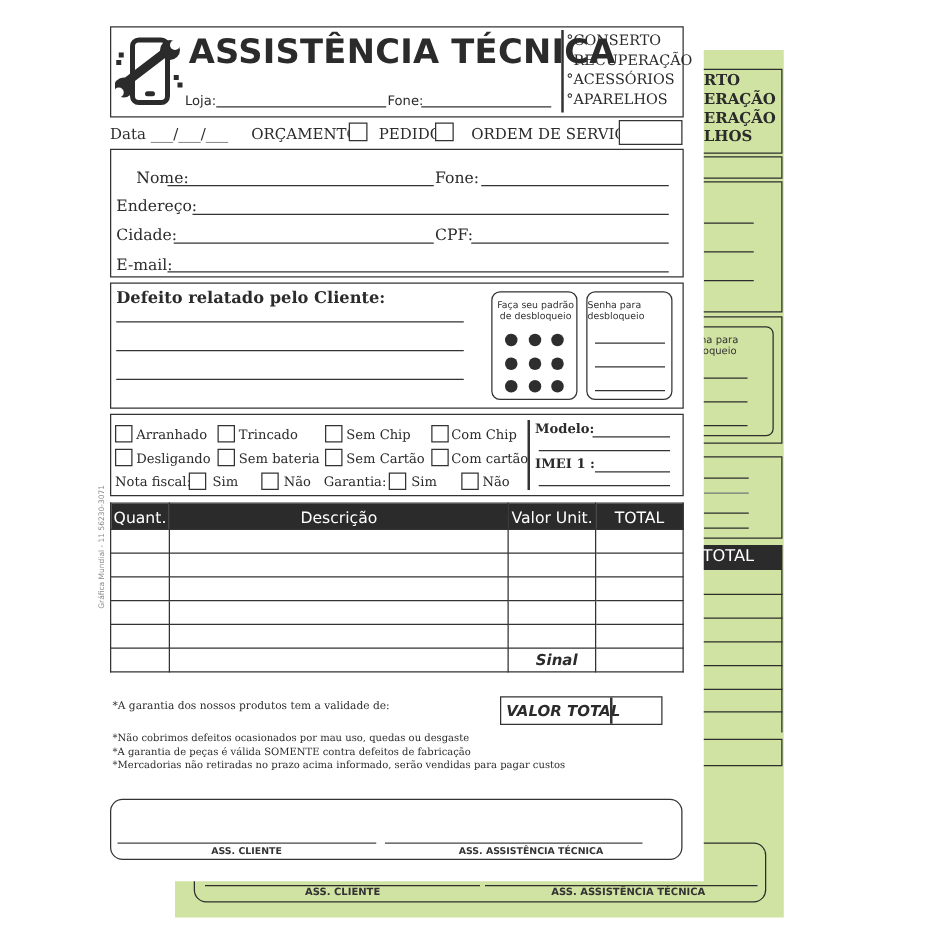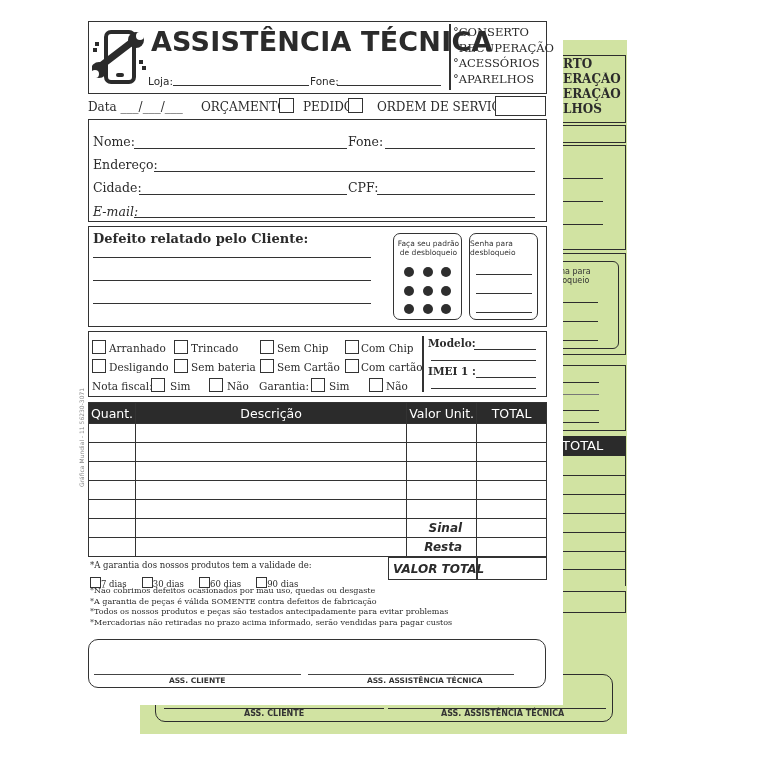--- a/index.html
+++ b/index.html
@@ -115,31 +115,31 @@
     <span>___/___/___</span>
   </div>
   <div class="abs serif lbl" style="left:121px; top:83px; font-size:12px;">ORÇAMENTO</div>
   <div class="abs cb" style="left:199px; top:81px; width:15px; height:15px;"></div>
   <div class="abs serif lbl" style="left:223px; top:83px; font-size:12px;">PEDIDO</div>
   <div class="abs cb" style="left:268px; top:81px; width:15px; height:15px;"></div>
   <div class="abs serif lbl" style="left:297px; top:83px; font-size:12px;">ORDEM DE SERVIÇO</div>
   <div class="abs box" style="left:415px; top:79px; width:51px; height:20px;"></div>
 
   <div class="abs box" style="left:8px; top:102px; width:459px; height:103px;">
-    <div class="abs serif lbl" style="left:4px; top:14px; font-size:12.5px;text-align:right;">Nome:</div>
+    <div class="abs serif lbl" style="left:20px; top:14px; font-size:12.5px;text-align:right;">Nome:</div>
     <div class="abs" style="left:45px; top:28px; width:213px; border-bottom:1px solid #333;"></div>
     <div class="abs serif lbl" style="left:259px; top:14px; font-size:12.5px;">Fone:</div>
     <div class="abs" style="left:296px; top:28px; width:150px; border-bottom:1px solid #333;"></div>
     <div class="abs serif lbl" style="left:4px; top:37px; font-size:12.5px;">Endereço:</div>
     <div class="abs" style="left:65px; top:51px; width:381px; border-bottom:1px solid #333;"></div>
     <div class="abs serif lbl" style="left:4px; top:60px; font-size:12.5px;">Cidade:</div>
     <div class="abs" style="left:50px; top:74px; width:208px; border-bottom:1px solid #333;"></div>
     <div class="abs serif lbl" style="left:259px; top:60px; font-size:12.5px;">CPF:</div>
     <div class="abs" style="left:288px; top:74px; width:158px; border-bottom:1px solid #333;"></div>
-    <div class="abs serif lbl" style="left:4px; top:84px; font-size:12.5px;font-style:italic;">E-mail:</div>
+    <div class="abs serif lbl" style="left:4px; top:84px; font-size:12.5px;">E-mail:</div>
     <div class="abs" style="left:45px; top:97px; width:401px; border-bottom:1px solid #333;"></div>
   </div>
 
   <div class="abs box" style="left:8px; top:209px; width:459px; height:101px;">
     <div class="abs serif" style="left:4px; top:4px; font-size:13px; font-weight:bold; color:#2b2b2b; white-space:nowrap;">Defeito relatado pelo Cliente:</div>
     <div class="abs" style="left:4px; top:30px; width:278px; border-bottom:1.5px solid #333;"></div>
     <div class="abs" style="left:4px; top:53px; width:278px; border-bottom:1.5px solid #333;"></div>
     <div class="abs" style="left:4px; top:76px; width:278px; border-bottom:1.5px solid #333;"></div>
 
     <div class="abs box" style="left:304px; top:6px; width:69px; height:87px; border-radius:7px;">
@@ -254,46 +254,33 @@
           <td></td>
           <td></td>
           <td></td>
         </tr>
     <tr>
           <td></td>
           <td></td>
           <td class="it">Sinal</td>
           <td></td>
         </tr>
-    <tr>
-          <td></td>
-          <td></td>
-          <td class="it">Resta</td>
-          <td></td>
-        </tr>
   </tbody>
     </table>
 
-  <div class="abs box" style="left:308px; top:540px; width:159px; height:23px;">
+  <div class="abs box" style="left:320px; top:540px; width:130px; height:23px;">
     <div class="abs sans" style="left:4px; top:4px; font-size:12px; font-weight:bold; font-style:italic; white-space:nowrap;">VALOR TOTAL</div>
     <div class="abs" style="left:87px; top:0; width:1.5px; height:21px; background:#333;"></div>
     <div class="abs" style="left:89px; top:0; width:67px; height:21px;"></div>
   </div>
 
   <div class="abs serif small" style="left:10px; top:543px;">*A garantia dos nossos produtos tem a validade de:</div>
-  <div class="abs" style="left:10px; top:555px; white-space:nowrap;">
-    <span class="cb" style="width:11px;height:11px;"></span><span class="serif small" style="margin-right:10px;">7 dias</span>
-    <span class="cb" style="width:11px;height:11px;"></span><span class="serif small" style="margin-right:10px;">30 dias</span>
-    <span class="cb" style="width:11px;height:11px;"></span><span class="serif small" style="margin-right:10px;">60 dias</span>
-    <span class="cb" style="width:11px;height:11px;"></span><span class="serif small">90 dias</span>
-  </div>
   <div class="abs serif small" style="left:10px; top:569px; font-size:8px; line-height:10.5px;">
     <div>*Não cobrimos defeitos ocasionados por mau uso, quedas ou desgaste</div>
     <div>*A garantia de peças é válida SOMENTE contra defeitos de fabricação</div>
-    <div>*Todos os nossos produtos e peças são testados antecipadamente para evitar problemas</div>
     <div>*Mercadorias não retiradas no prazo acima informado, serão vendidas para pagar custos</div>
   </div>
 
   <div class="abs box" style="left:8px; top:622px; width:458px; height:49px; border-radius:10px;">
     <div class="abs" style="left:5px; top:34px; width:207px; border-bottom:1px solid #444;"></div>
     <div class="abs" style="left:219px; top:34px; width:206px; border-bottom:1px solid #444;"></div>
     <div class="abs sans" style="left:80px; top:36px; font-size:7.5px; font-weight:bold; color:#333;">ASS. CLIENTE</div>
     <div class="abs sans" style="left:278px; top:36px; font-size:7.5px; font-weight:bold; color:#333;">ASS. ASSISTÊNCIA TÉCNICA</div>
   </div>
 </div>

